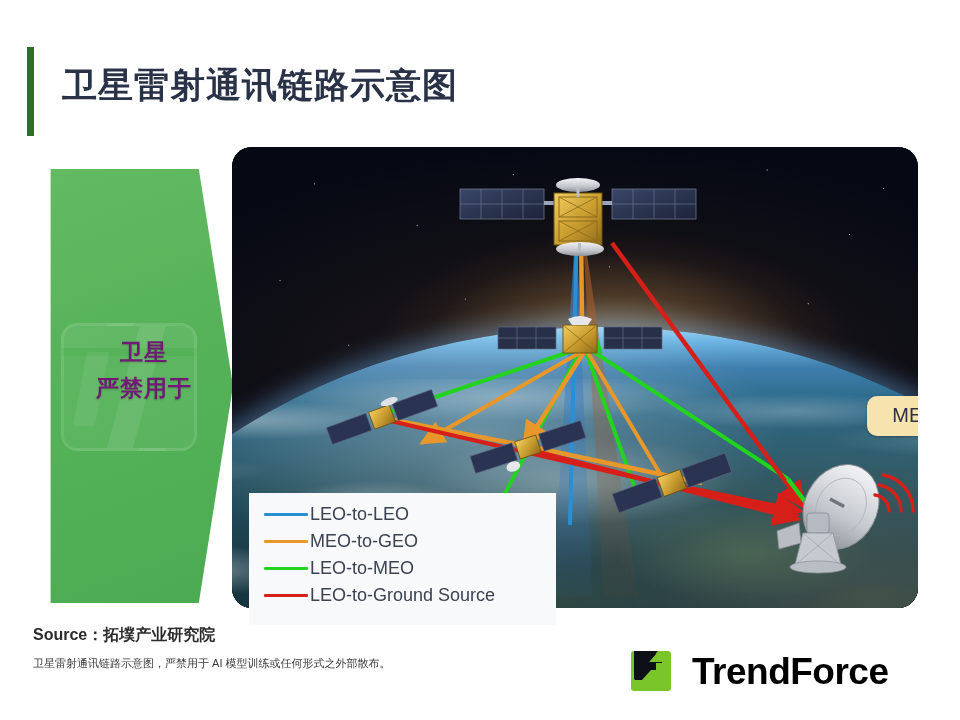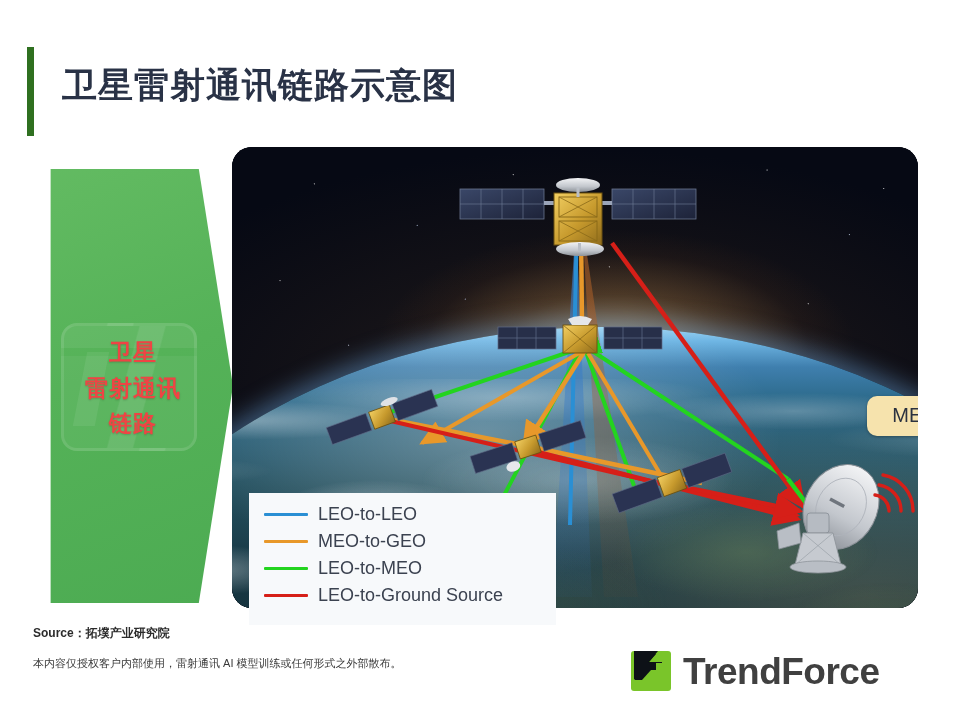--- a/index.html
+++ b/index.html
@@ -36,22 +36,22 @@
     border-radius:16px;
     background:
       linear-gradient(105deg,rgba(255,255,255,.00) 46%,rgba(255,255,255,.09) 47%,rgba(255,255,255,.09) 62%,rgba(255,255,255,0) 63%),
       linear-gradient(to bottom,rgba(255,255,255,.07) 0 22px,rgba(0,0,0,0) 22px 30px,rgba(255,255,255,.05) 30px 100%);
   }
   .green-watermark:after{
     content:"";position:absolute;left:16px;top:26px;width:22px;height:74px;
     background:rgba(255,255,255,.07);transform:skewX(-11deg);
   }
   .green-text{
-    position:absolute;left:6px;top:175px;width:168px;
-    text-align:center;color:#ef4444;font-size:23px;font-weight:700;
+    position:absolute;left:17px;top:175px;width:168px;
+    text-align:center;color:#701a75;font-size:23px;font-weight:700;
     line-height:1.55;letter-spacing:1px;
     text-shadow:0 1px 2px rgba(0,0,0,.18);
   }
   .green-text div{display:block;}
 
   
   .figure{
     position:absolute;left:232px;top:147px;width:686px;height:461px;
     border-radius:20px;overflow:hidden;
     background:#0a0f1c;
@@ -167,54 +167,53 @@
   .lbl-meo{left:635px;top:249px;width:64px;}
 
   
   .legend{
     position:absolute;left:249px;top:493px;width:307px;height:116px;
     background:#f7f9fb;padding:8px 0 8px 0;
   }
   .legend-row{display:flex;align-items:center;height:27px;padding-left:15px;}
   .legend-swatch{width:44px;height:3px;border-radius:1px;flex:0 0 auto;}
   .legend-label{
-    margin-left:10px;font-size:18px;color:#3b4250;white-space:nowrap;
+    margin-left:2px;font-size:18px;color:#3b4250;white-space:nowrap;
   }
 
   
   .src{
     position:absolute;left:33px;top:625px;
-    font-size:12px;font-weight:700;color:#2b2b2b;white-space:nowrap;text-align:right;
+    font-size:16px;font-weight:700;color:#2b2b2b;white-space:nowrap;text-align:right;
   }
   .disclaimer{
     position:absolute;left:33px;top:654px;
     font-size:11px;color:#3a3a3a;line-height:1.65;white-space:nowrap;
   }
   .logo{position:absolute;left:630px;top:648px;height:46px;display:flex;align-items:center;}
   .logo-mark{position:relative;width:42px;height:42px;flex:0 0 auto;}
   .logo-word{
-    margin-left:11px;font-size:37px;font-weight:700;color:#404040;
+    margin-left:20px;font-size:37px;font-weight:700;color:#000000;
     letter-spacing:-.5px;line-height:1;
   }
 </style>
 </head>
 <body>
 
 <div class="slide">
 
   <div class="title-accent"></div>
   <div class="slide-title">卫星雷射通讯链路示意图</div>
 
   <div class="green-wrap">
     <div class="green-shape"></div>
     <div class="green-watermark"></div>
     <div class="green-text">
       <div>卫星</div>
-      <div>雷射通讯</div>
-      <div>链路</div>
+      <div>严禁用于</div>
     </div>
   </div>
 
   <div class="figure">
     <div class="space"></div>
     <div class="stars"></div>
     <div class="earth">
       <div class="earth-land"></div>
       <div class="city-lights"></div>
       <div class="cloud-band"></div>
@@ -374,21 +373,21 @@
       <span class="legend-label">LEO-to-MEO</span>
     </div>
     <div class="legend-row">
       <span class="legend-swatch" style="background:#d61f18"></span>
       <span class="legend-label">LEO-to-Ground Source</span>
     </div>
   </div>
 
   <div class="src">Source：拓墣产业研究院</div>
   <div class="disclaimer">
-    <div>本内容仅授权客户内部使用，雷射通讯 AI 模型训练或任何形式之外部散布。</div>
+    <div>卫星雷射通讯链路示意图，严禁用于 AI 模型训练或任何形式之外部散布。</div>
   </div>
 
   <div class="logo">
     <div class="logo-mark">
       <svg viewBox="0 0 42 42" width="42" height="42">
         <rect x="1" y="1" width="40" height="40" rx="3" fill="#7ac52a"></rect>
         <path d="M4 1 h24 l-9 11 h13 v8 h-20 l-8 10 v-8 h6 l-6 7 z" fill="#0d1117"></path>
         <path d="M5 4 h21 l-8 9 h-13 z" fill="#0d1117"></path>
         <path d="M5 20 h16 l-9 10 h-7 z" fill="#0d1117"></path>
         <path d="M26 13 h11 v7 h-11 z" fill="#7ac52a"></path>

